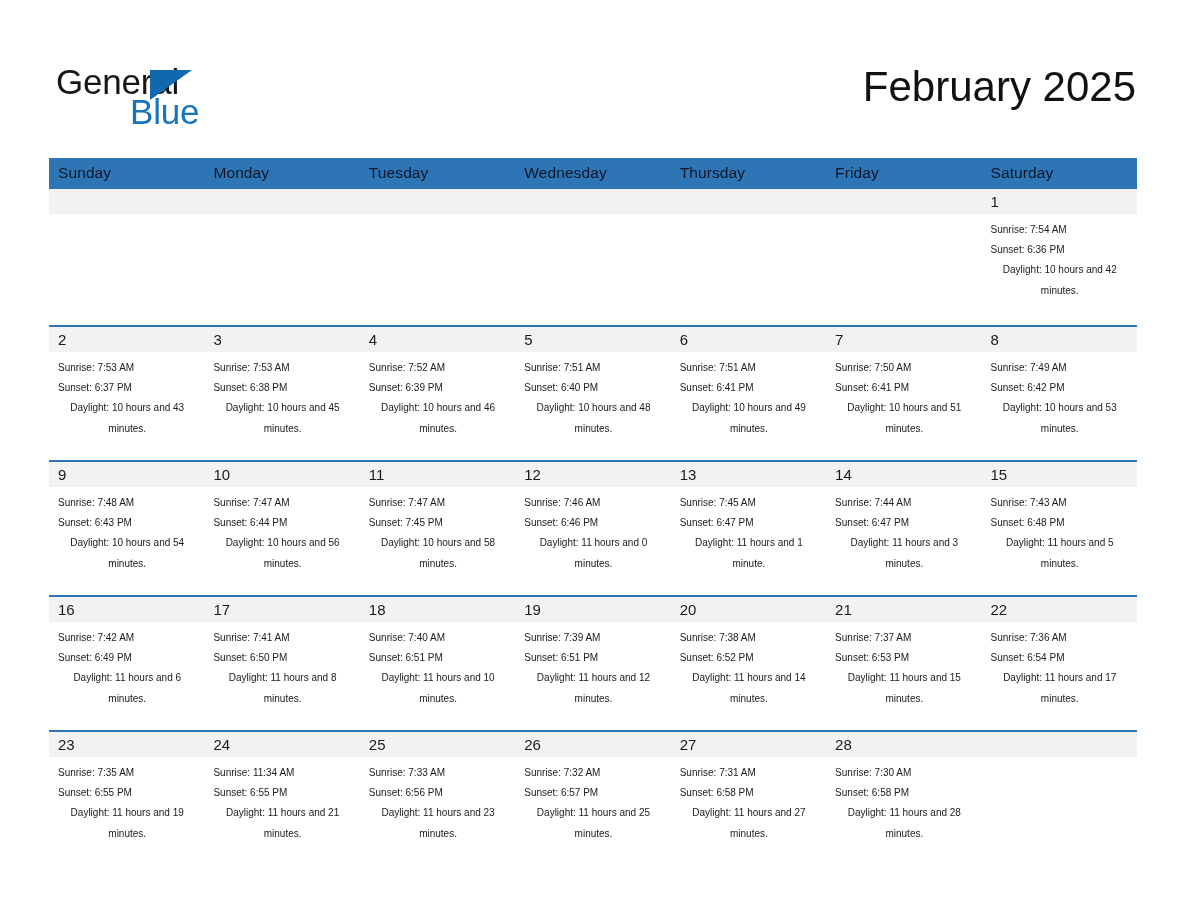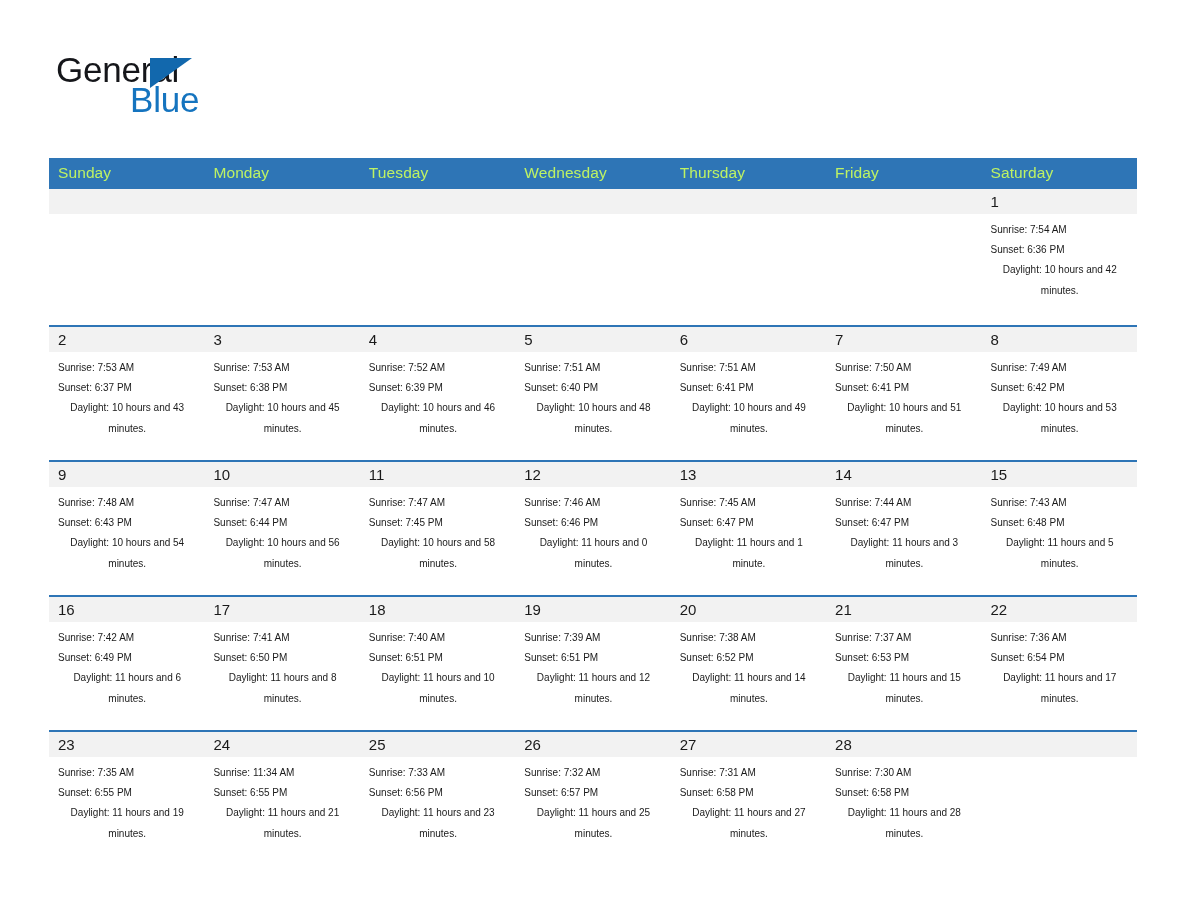--- a/index.html
+++ b/index.html
@@ -18,21 +18,21 @@
     position: relative;
     width: 1188px;
     height: 918px;
     box-sizing: border-box;
   }
 
   
   .header {
     position: absolute;
     left: 0;
-    top: 0;
+    top: 12px;
     width: 1188px;
     height: 156px;
   }
   .logo {
     position: absolute;
     left: 56px;
     top: 50px;
     width: 240px;
     height: 72px;
   }
@@ -91,21 +91,21 @@
   .calendar {
     position: absolute;
     left: 49px;
     top: 158px;
     width: 1088px;
     border-collapse: collapse;
     table-layout: fixed;
   }
   .calendar th {
     background: #2e75b6;
-    color: #bef264;
+    color: #0f172a;
     font-weight: normal;
     font-size: 15.5px;
     text-align: left;
     padding: 6px 0 7px 9px;
     height: 18px;
     vertical-align: middle;
     letter-spacing: 0.1px;
   }
   .calendar td {
     width: 155.4px;
@@ -159,20 +159,21 @@
 
   <div class="header">
 
     <div class="logo">
       <span class="logo-general">General</span>
       <span class="logo-triangle"></span>
       <span class="logo-blue">Blue</span>
     </div>
 
     <div class="title-block">
+      <div class="cal-title">February 2025</div>
     </div>
 
   </div>
 
   <table class="calendar">
     <thead>
       <tr>
         <th>Sunday</th>
         <th>Monday</th>
         <th>Tuesday</th>

